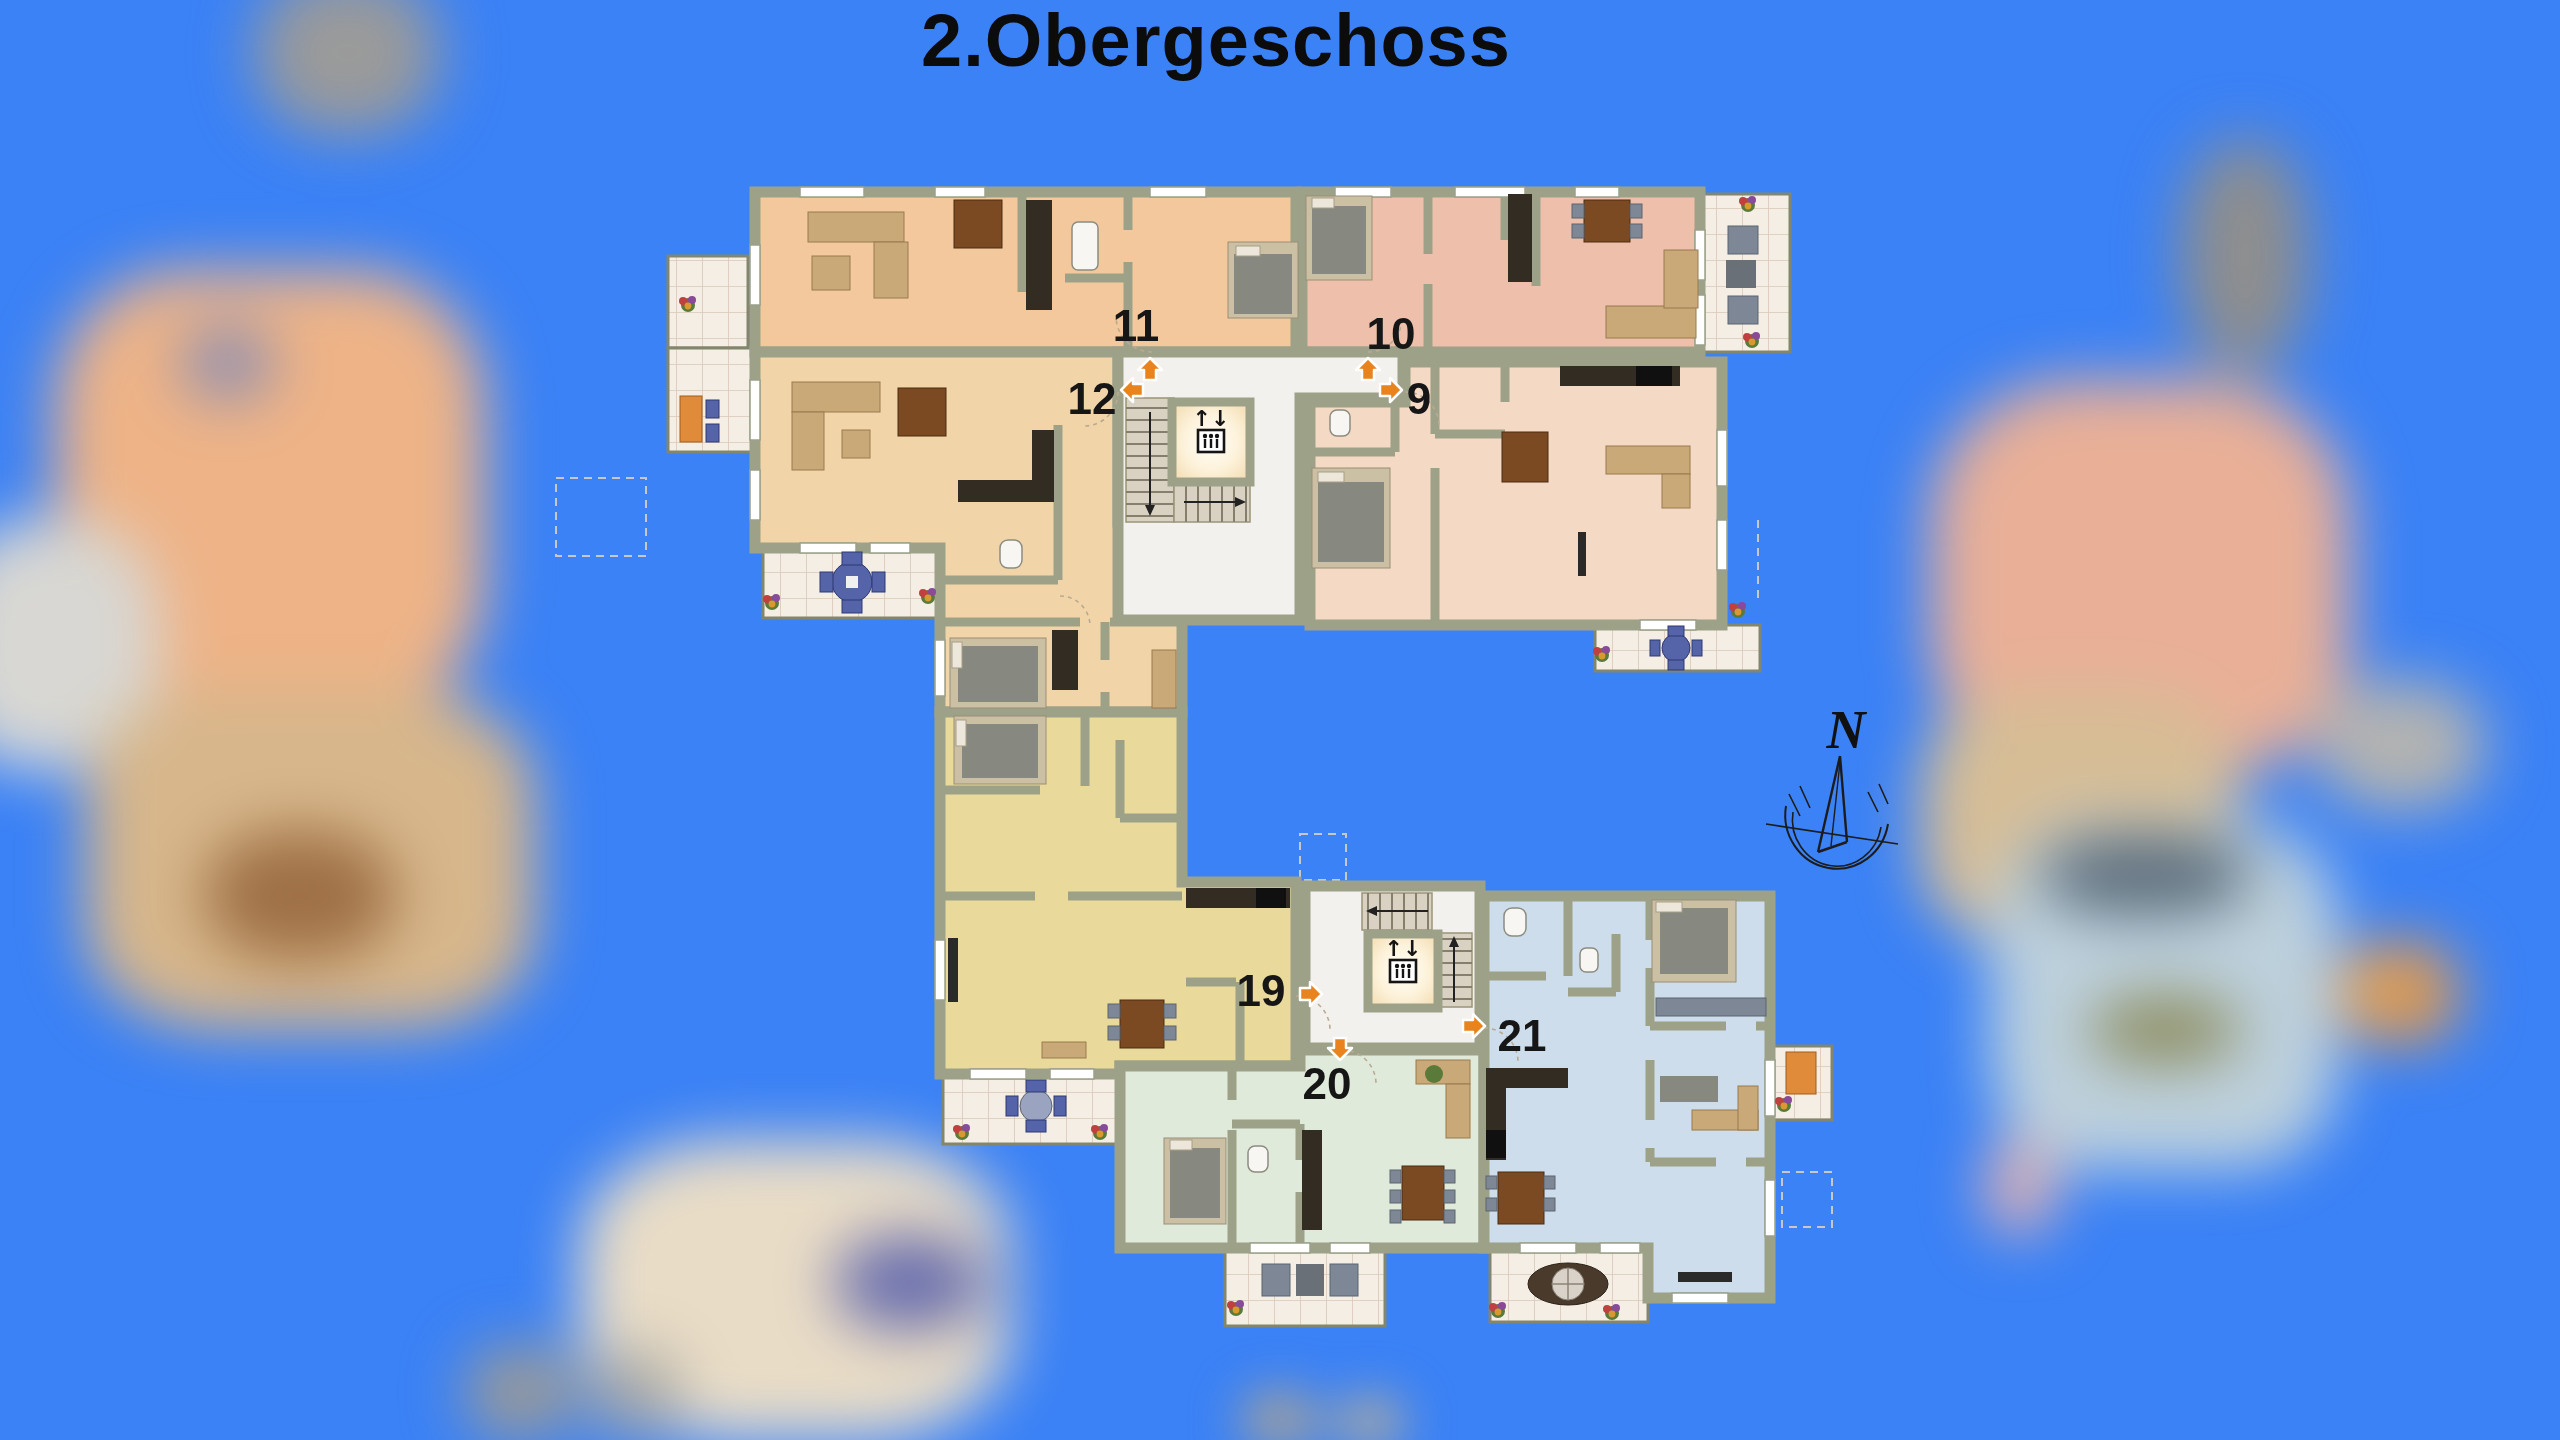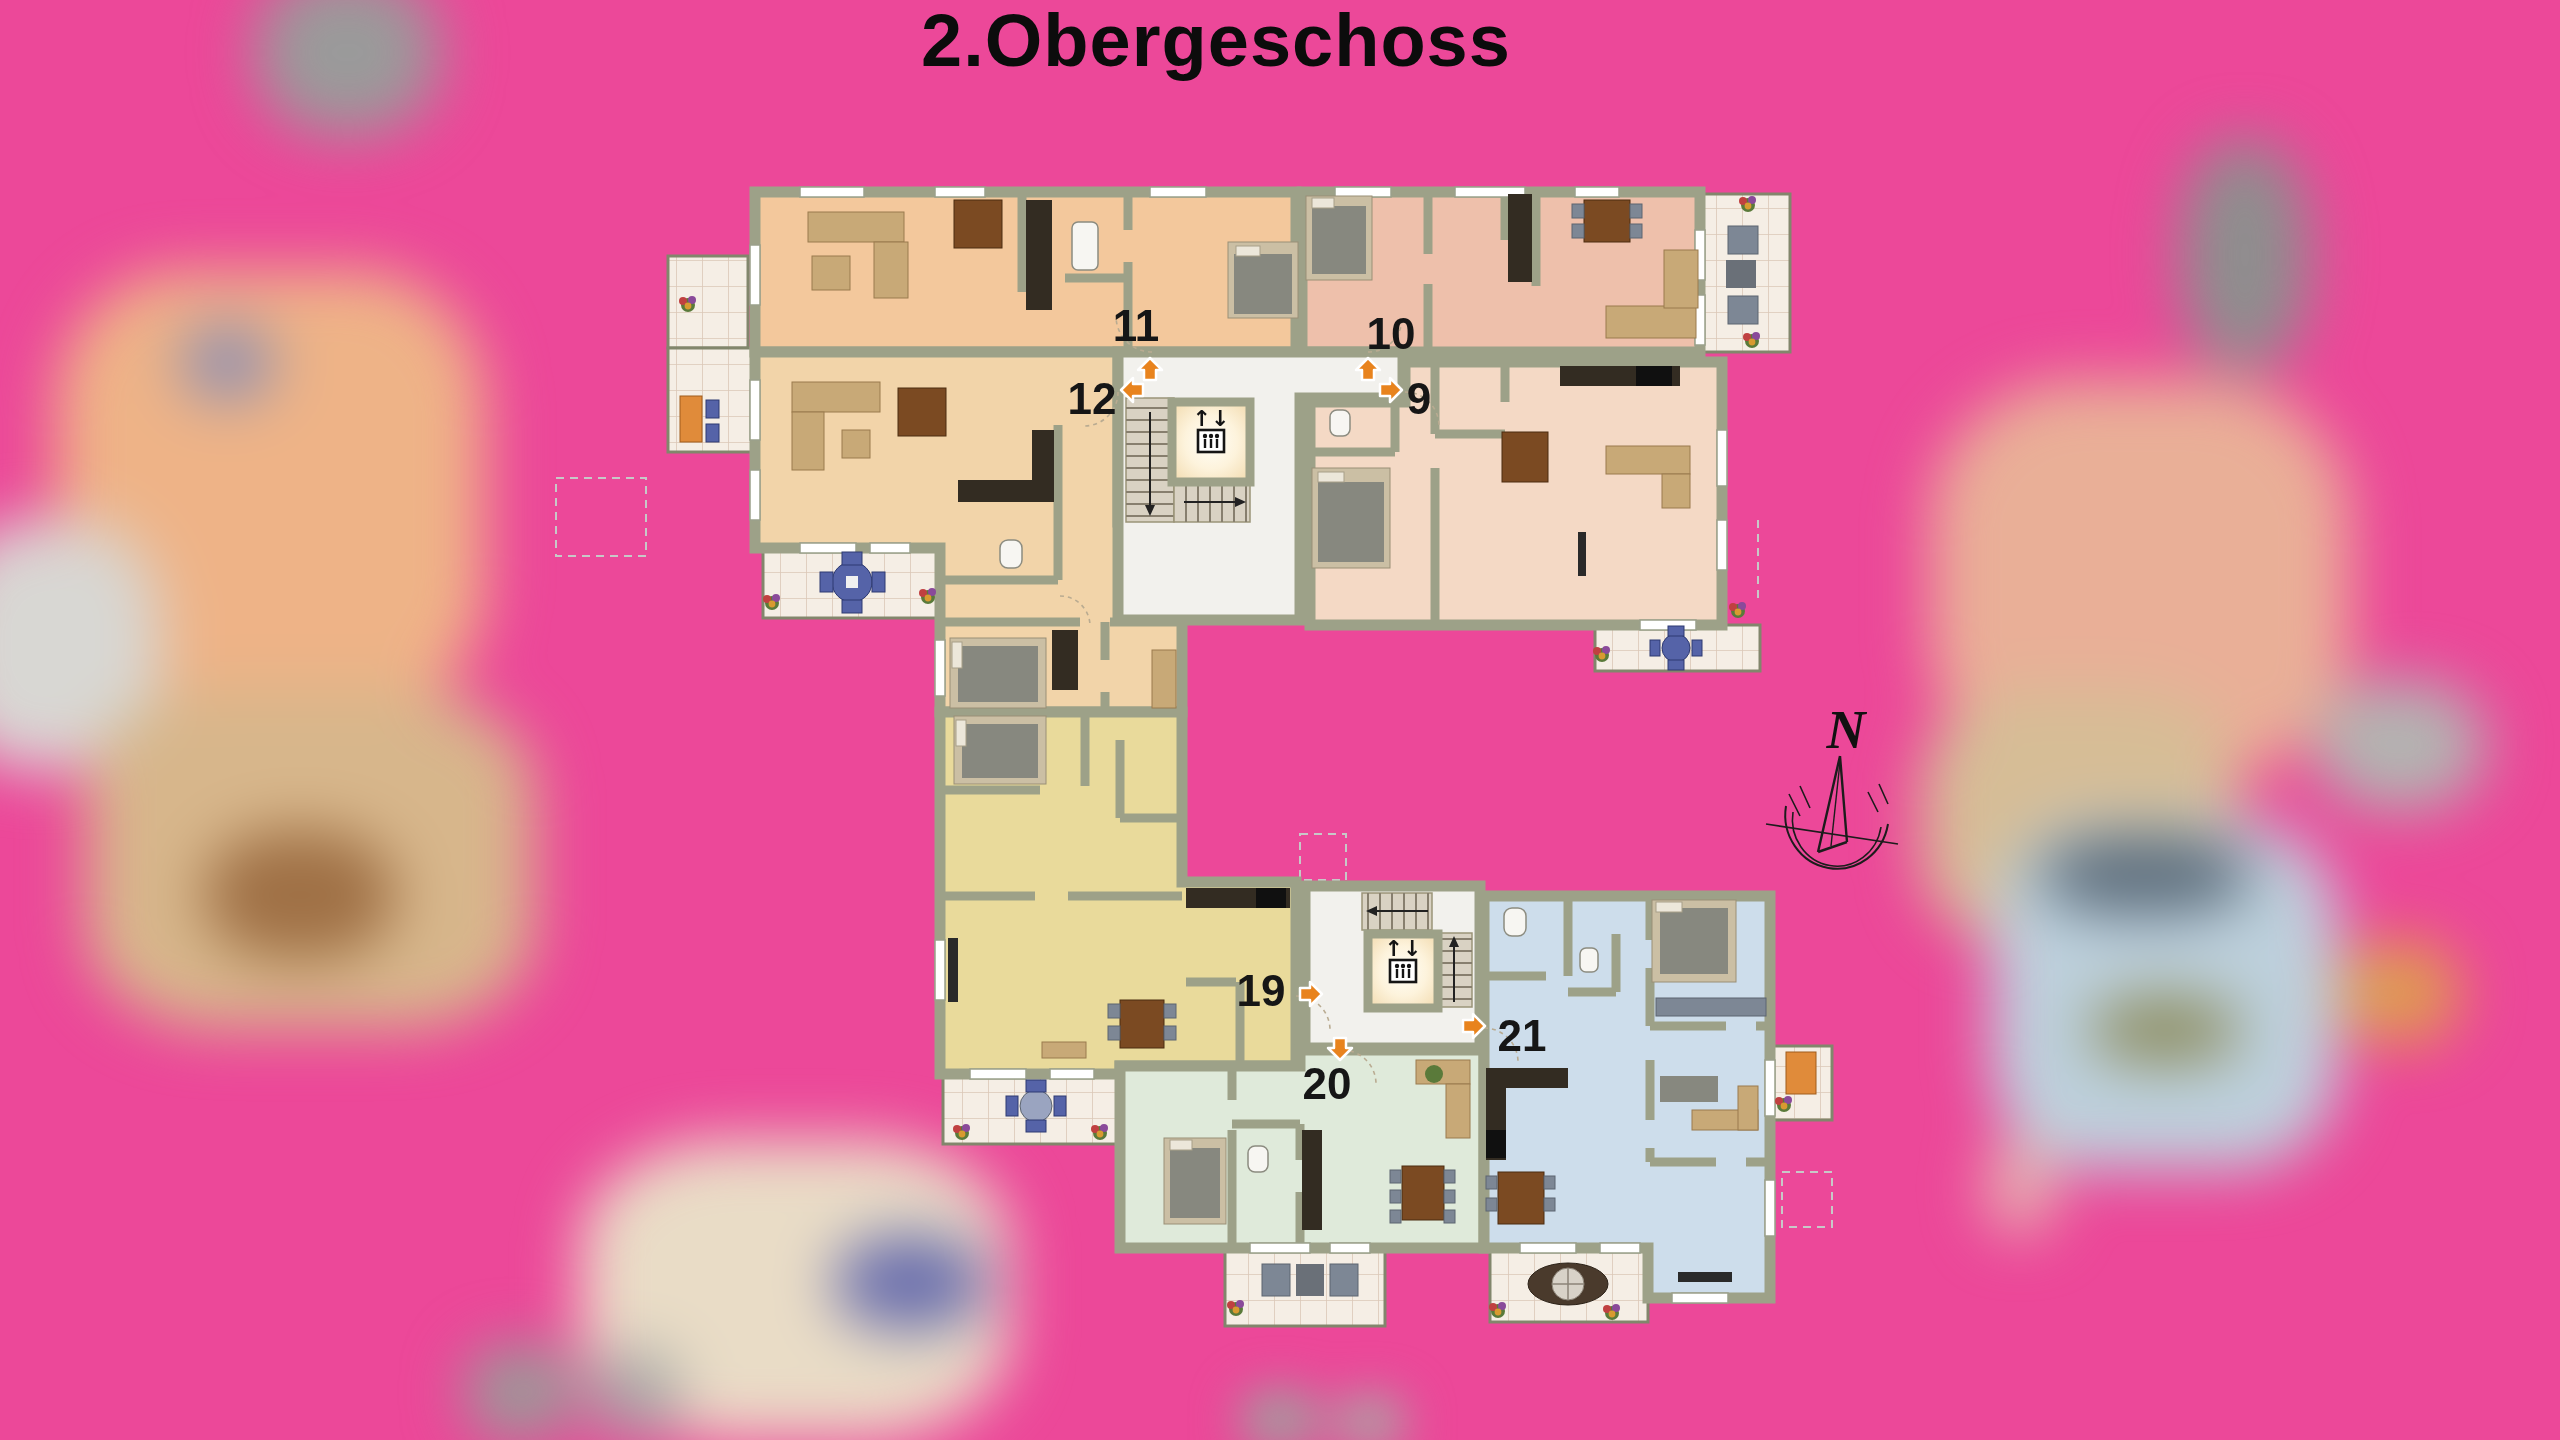--- a/index.html
+++ b/index.html
@@ -1,16 +1,16 @@
 <!DOCTYPE html>
 <html style="--wall: #9da188; --wallDark: #82866c; --hall: #f2f1ed; --terrace: #f5eee5; --terraceLine: #dbc8b7; --arrow: #e8831d; --labelText: #161616; --kitchenDark: #332c22; --woodBrown: #7b4a22; --bedGray: #87887f; --furnTan: #c8a977; --chairGray: #7d8795; --blueSet: #5563a8; --apt9: #f4d9c5; --apt10: #eec0ab; --apt11: #f3c89c; --apt12: #f2d4a9; --apt19: #e9da9b; --apt20: #dfeada; --apt21: #cdddeb;"><head>
 <meta charset="utf-8">
 <style>
   html,body{margin:0;padding:0;background:#ffffff;}
-  #stage{position:relative;width:2560px;height:1440px;overflow:hidden;background:#ec4899;
+  #stage{position:relative;width:2560px;height:1440px;overflow:hidden;background:#3b82f6;
          font-family:"Liberation Sans",sans-serif;}
   
   .blurwrap{position:absolute;filter:blur(30px);}
   .blob{position:absolute;}
   #blur-left .blob.b1{left:255px;top:-30px;width:185px;height:165px;background:#9a9a9a;border-radius:45%;}
   #blur-left .blob.b2{left:55px;top:270px;width:430px;height:450px;background:#eeb387;border-radius:30%;}
   #blur-left .blob.b3{left:180px;top:325px;width:95px;height:75px;background:#8d8fb2;border-radius:50%;}
   #blur-left .blob.b4{left:-60px;top:520px;width:220px;height:250px;background:#d8d7d3;border-radius:40%;}
   #blur-left .blob.b5{left:85px;top:690px;width:450px;height:340px;background:#d7b68b;border-radius:30%;}
   #blur-left .blob.b6{left:205px;top:830px;width:190px;height:130px;background:#9f7045;border-radius:45%;}

